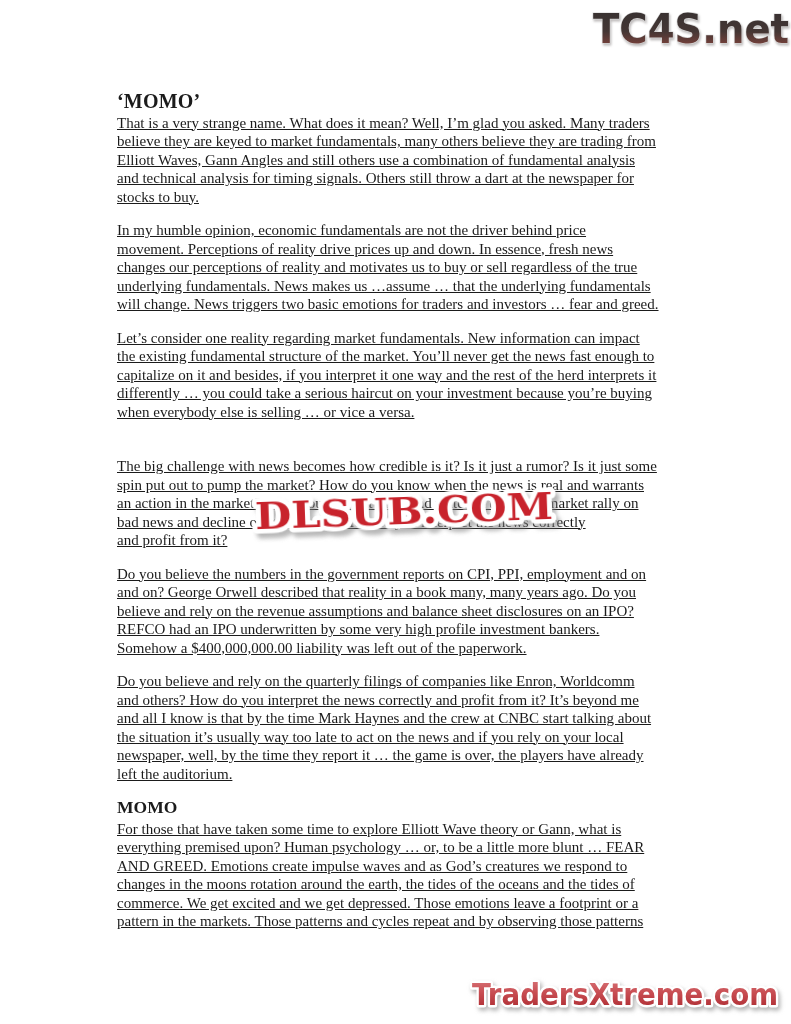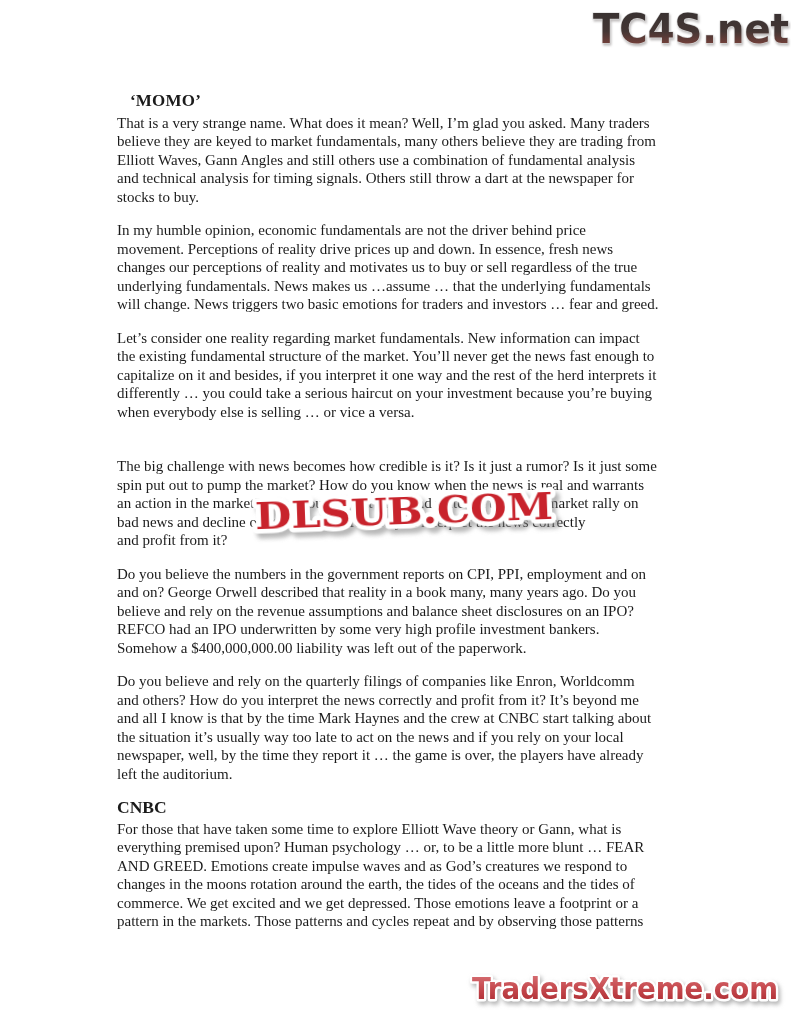--- a/index.html
+++ b/index.html
@@ -12,49 +12,50 @@
     font-family:"Liberation Serif", serif;
   }
   .content {
     position:absolute;
     left:117px; top:92px; width:584px;
     color:#1b1b1b;
     font-size:15px;
     line-height:18.5px;
   }
   .doc-title {
-    font-size:17px;
+    font-size:20px;
     font-weight:bold;
-    margin:0 0 3px 13px;
+    margin:0 0 3px 0;
     letter-spacing:0.2px;
   }
   .para {
     margin:0 0 15px 0;
     white-space:pre-line;
+    text-decoration:underline;
   }
   .para-after-gap { margin-top:36px; }
   .section-heading {
     font-size:17.5px;
     font-weight:bold;
     margin:0 0 3px 0;
   }
   .tc4s-logo {
     position:absolute;
     top:3px; right:0px;
     filter: drop-shadow(1px 2px 1px rgba(70,60,60,0.35));
   }
   .dlsub-stamp {
     position:absolute;
     left:248px; top:478px;
     transform:rotate(-2deg);
     filter: drop-shadow(4px 5px 2px rgba(125,125,125,0.55));
   }
   .txtreme-logo {
     position:absolute;
-    right:6px; bottom:9px;
+    right:6px; bottom:3px;
     filter: drop-shadow(2px 3px 2px rgba(120,120,120,0.55));
   }
   svg text { dominant-baseline:auto; }
 </style>
 </head>
 <body>
 
 <div class="page">
 
   <div class="tc4s-logo">
@@ -96,21 +97,21 @@
 and on? George Orwell described that reality in a book many, many years ago.  Do you
 believe and rely on the revenue assumptions and balance sheet disclosures on an IPO?
 REFCO had an IPO underwritten by some very high profile investment bankers.
 Somehow a $400,000,000.00 liability was left out of the paperwork.</p>
     <p class="para">Do you believe and rely on the quarterly filings of companies like Enron, Worldcomm
 and others? How do you interpret the news correctly and profit from it?  It’s beyond me
 and all I know is that by the time Mark Haynes and the crew at CNBC start talking about
 the situation it’s usually way too late to act on the news and if you rely on your local
 newspaper, well, by the time they report it …  the game is over, the players have already
 left the auditorium.</p>
-    <h2 class="section-heading">CNBC</h2>
+    <h2 class="section-heading">MOMO</h2>
     <p class="para">For those that have taken some time to explore Elliott Wave theory or Gann, what is
 everything premised upon? Human psychology … or, to be a little more blunt … FEAR
 AND GREED. Emotions create impulse waves and as God’s creatures we respond to
 changes in the moons rotation around the earth, the tides of the oceans and the tides of
 commerce. We get excited and we get depressed. Those emotions leave a footprint or a
 pattern in the markets. Those patterns and cycles repeat and by observing those patterns</p>
   </div>
 
   <div class="dlsub-stamp">
     <svg width="312" height="64" viewBox="0 0 312 64">

